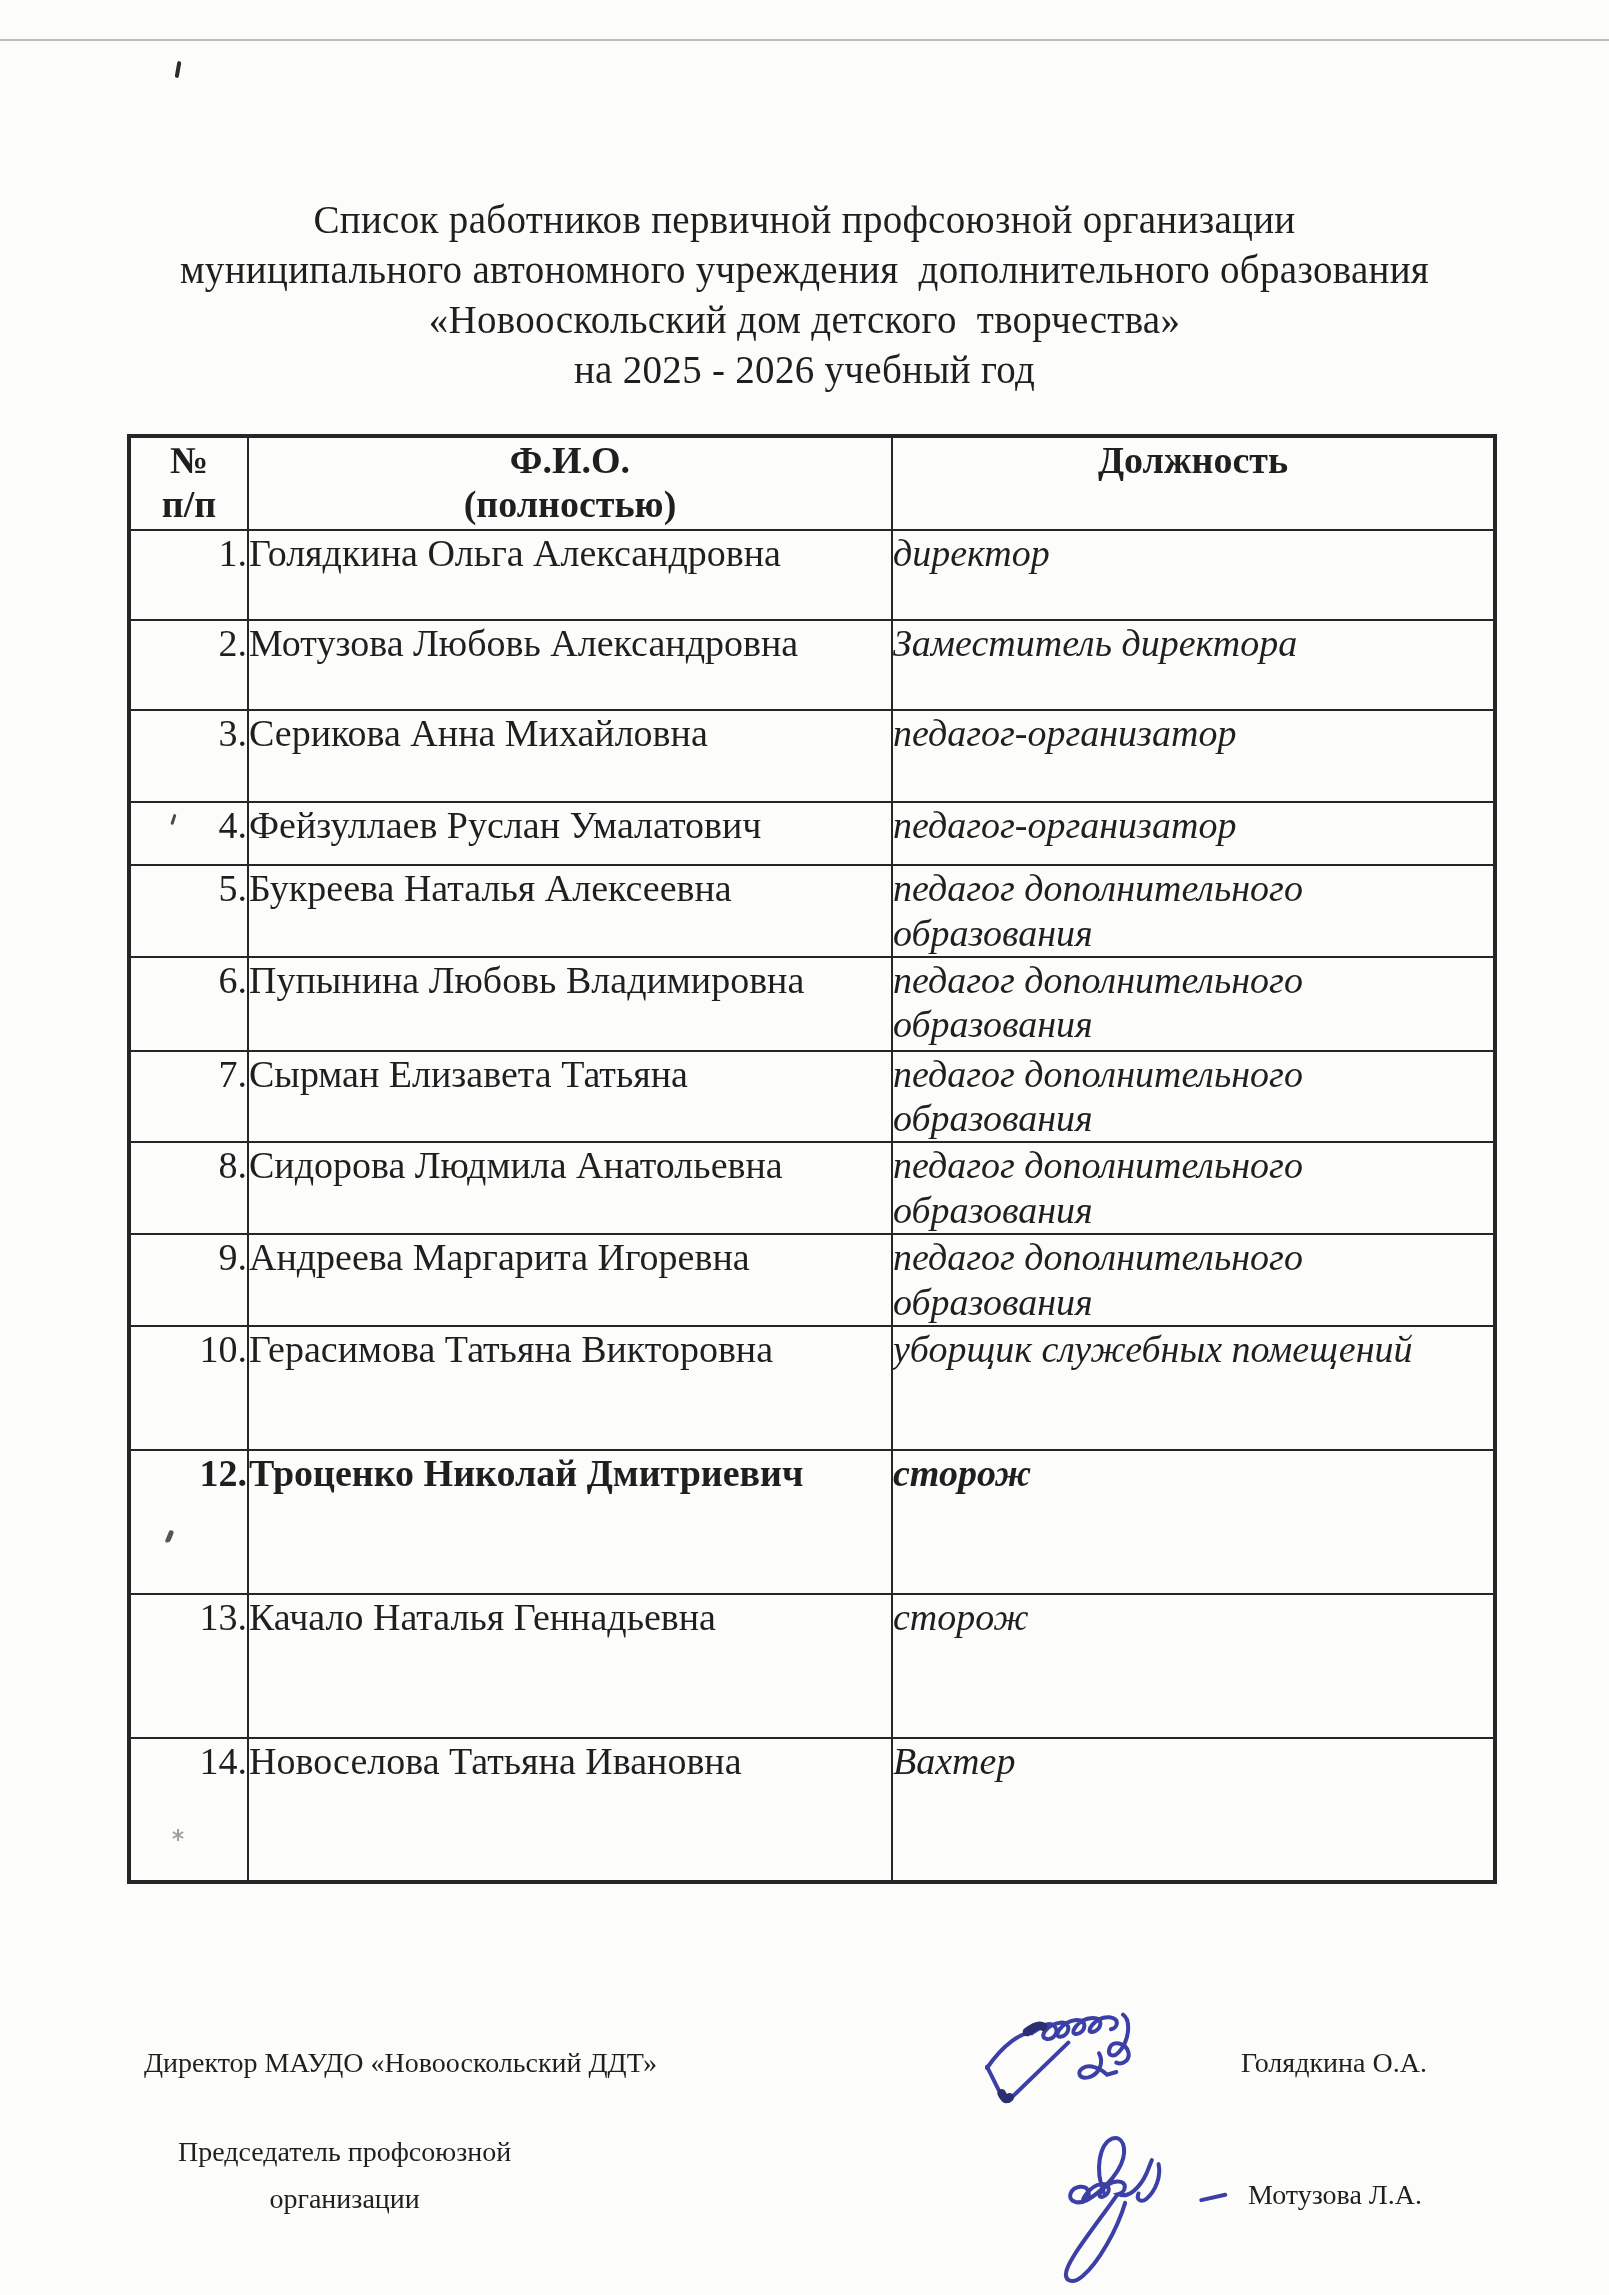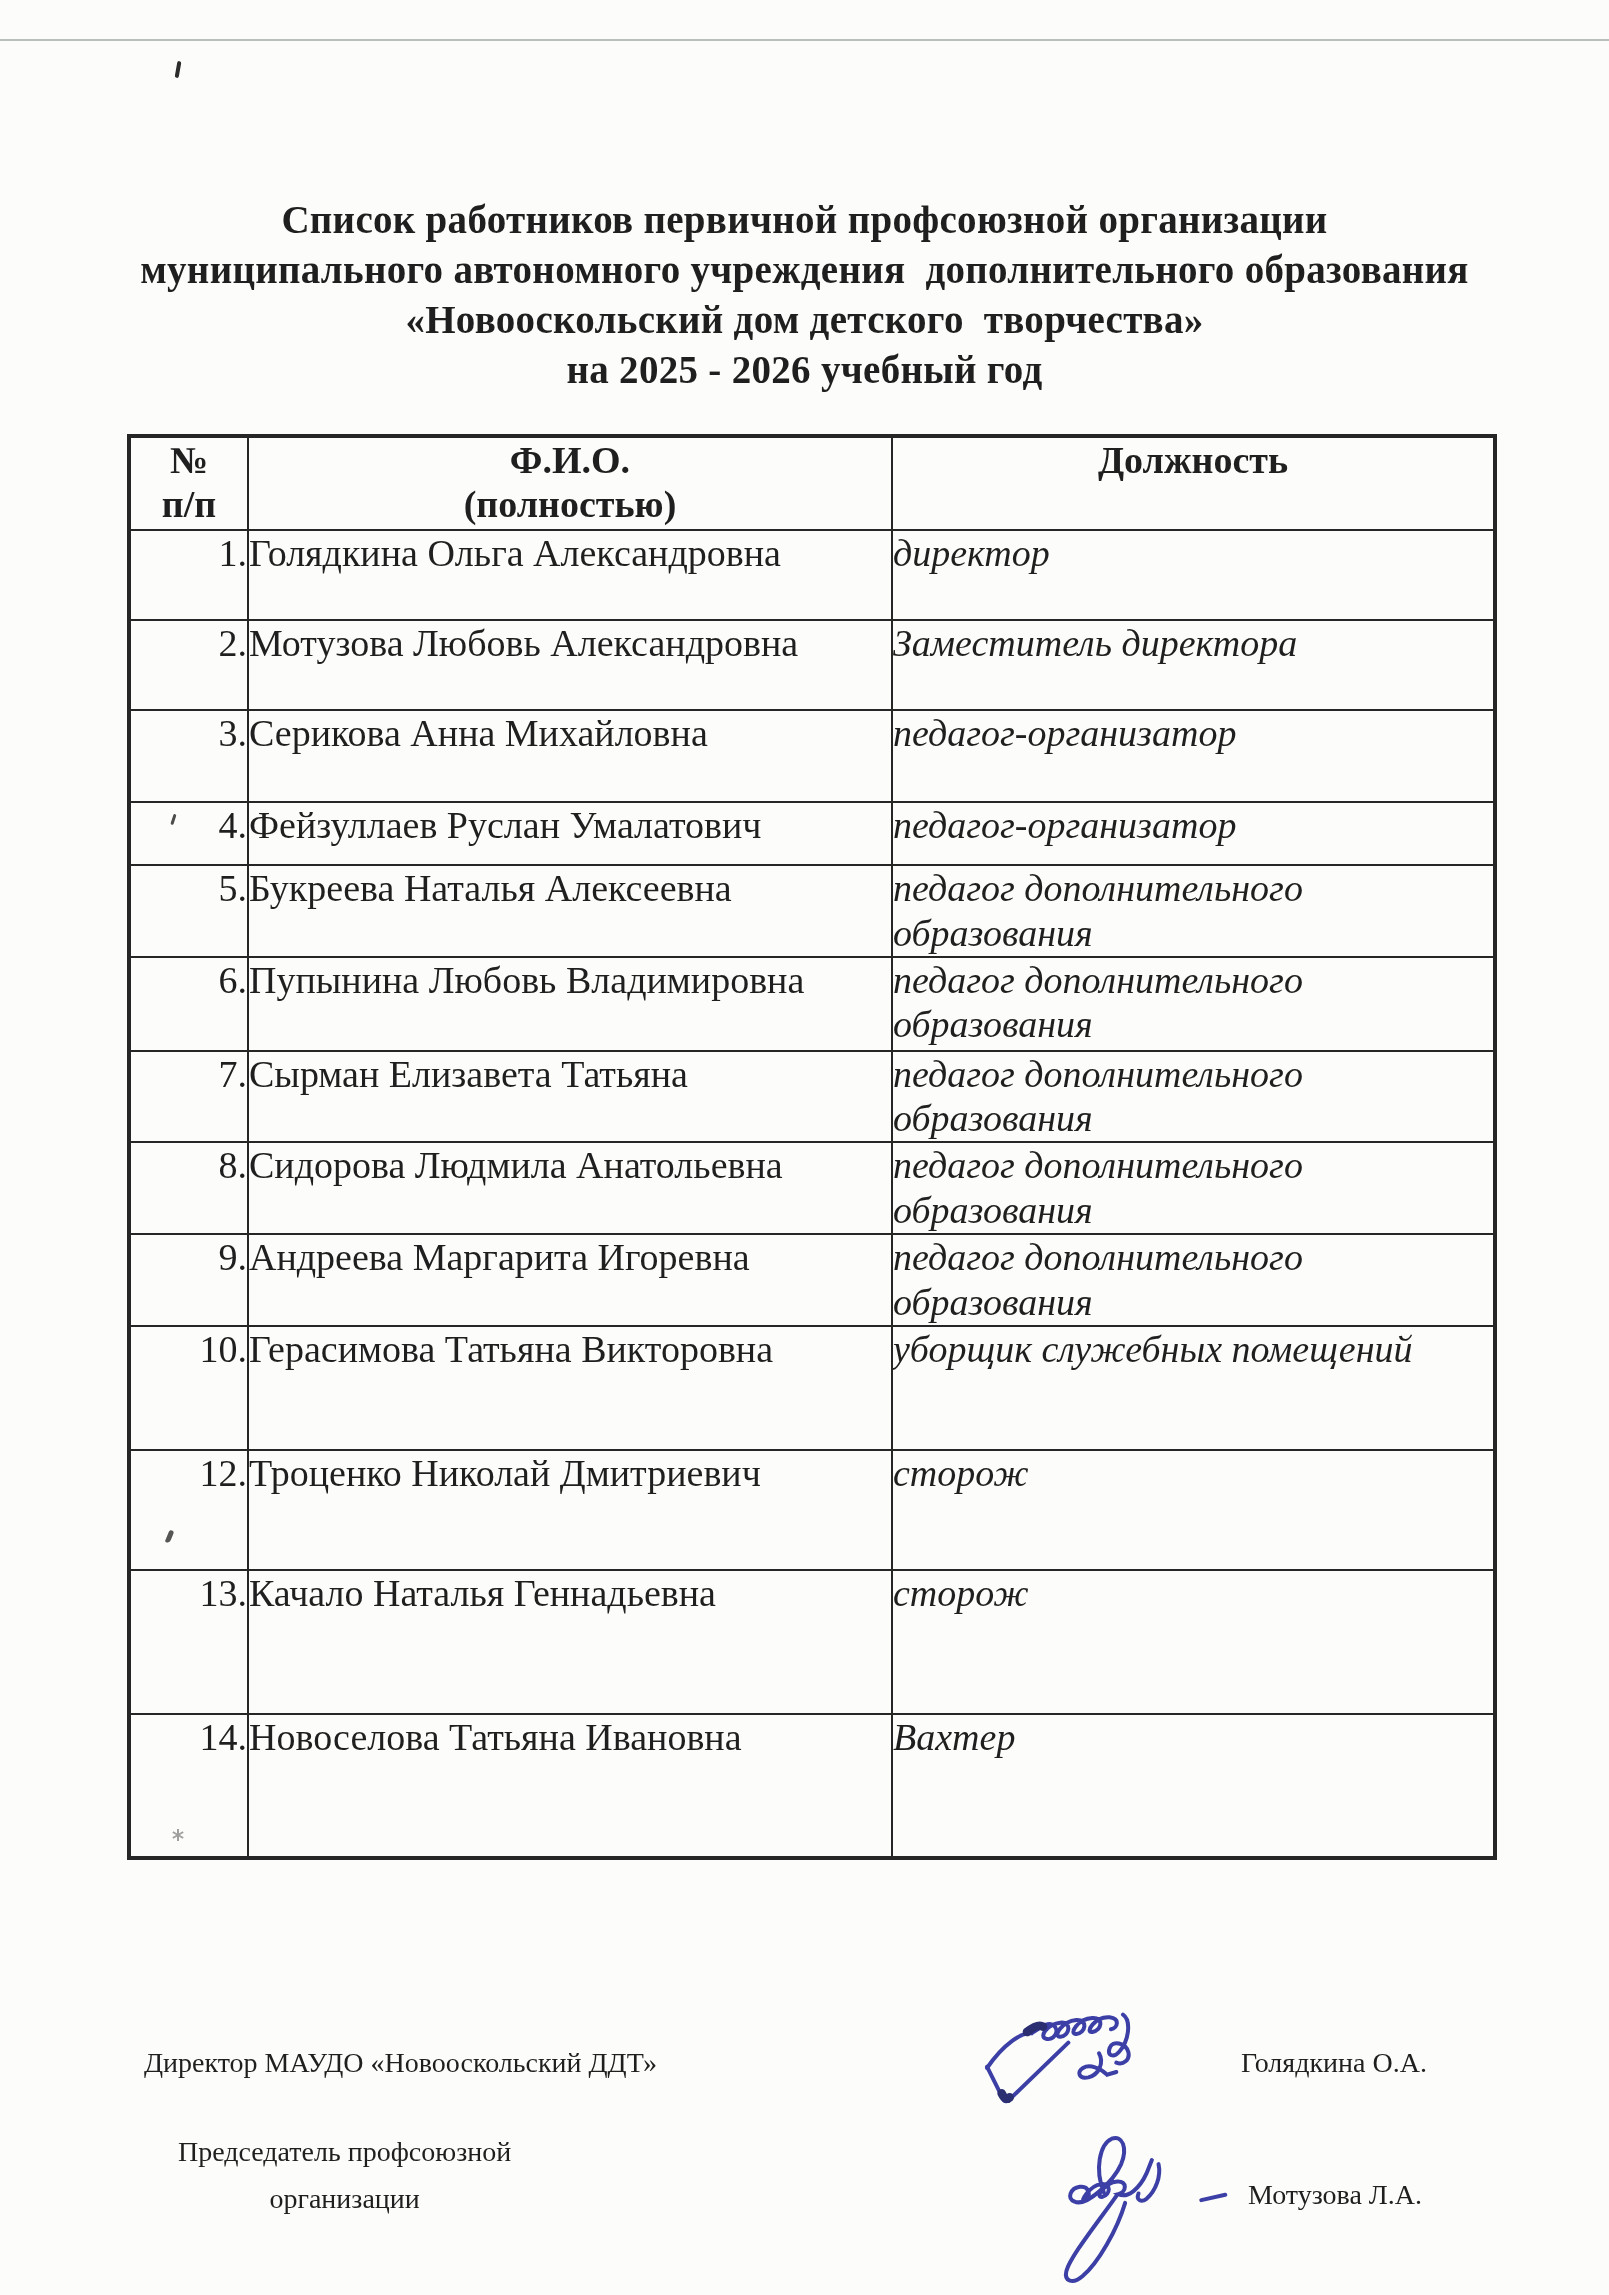--- a/index.html
+++ b/index.html
@@ -17,21 +17,21 @@
   .artifact.apostrophe{left:176px;top:61px;width:4px;height:17.4px;border-radius:2px;transform:rotate(10deg);}
   .artifact.tick-4{left:172px;top:814px;width:3.3px;height:10.7px;border-radius:2px;transform:rotate(18deg);opacity:.85;}
   .artifact.comma-11{left:167px;top:1530px;width:4.7px;height:13.4px;border-radius:2.7px 2.7px 4px 1.3px;transform:rotate(22deg);opacity:.8;}
   .asterisk{position:absolute;left:172px;top:1829px;width:12px;height:12px;opacity:.55;}
   .asterisk span{position:absolute;left:5.3px;top:0;width:2px;height:12px;background:#555;display:block;}
   .asterisk span:nth-child(2){transform:rotate(60deg);}
   .asterisk span:nth-child(3){transform:rotate(-60deg);}
 
   .title{
     position:absolute;left:0;right:0;top:195px;
-    text-align:center;font-weight:bold;font-size:39px;line-height:50px;
+    text-align:center;font-weight:normal;font-size:39px;line-height:50px;
     letter-spacing:0.3px;
   }
   .title div{white-space:pre;}
 
   table.doc{
     position:absolute;left:127px;top:434px;
     width:1366px;border-collapse:collapse;table-layout:fixed;
     font-size:38px;line-height:1.18;
   }
   table.doc col.c1{width:119px;}
@@ -144,21 +144,21 @@
           <td class="c-num">9.</td>
           <td class="c-fio">Андреева Маргарита Игоревна</td>
           <td class="c-pos">педагог дополнительного
 образования</td>
         </tr>
         <tr style="height: 124px;">
           <td class="c-num">10.</td>
           <td class="c-fio">Герасимова Татьяна Викторовна</td>
           <td class="c-pos">уборщик служебных помещений</td>
         </tr>
-        <tr style="height: 120px;">
+        <tr style="height: 144px; font-weight: bold;">
           <td class="c-num">12.</td>
           <td class="c-fio">Троценко Николай Дмитриевич</td>
           <td class="c-pos">сторож</td>
         </tr>
         <tr style="height: 144px;">
           <td class="c-num">13.</td>
           <td class="c-fio">Качало Наталья Геннадьевна</td>
           <td class="c-pos">сторож</td>
         </tr>
         <tr style="height: 144px;">

